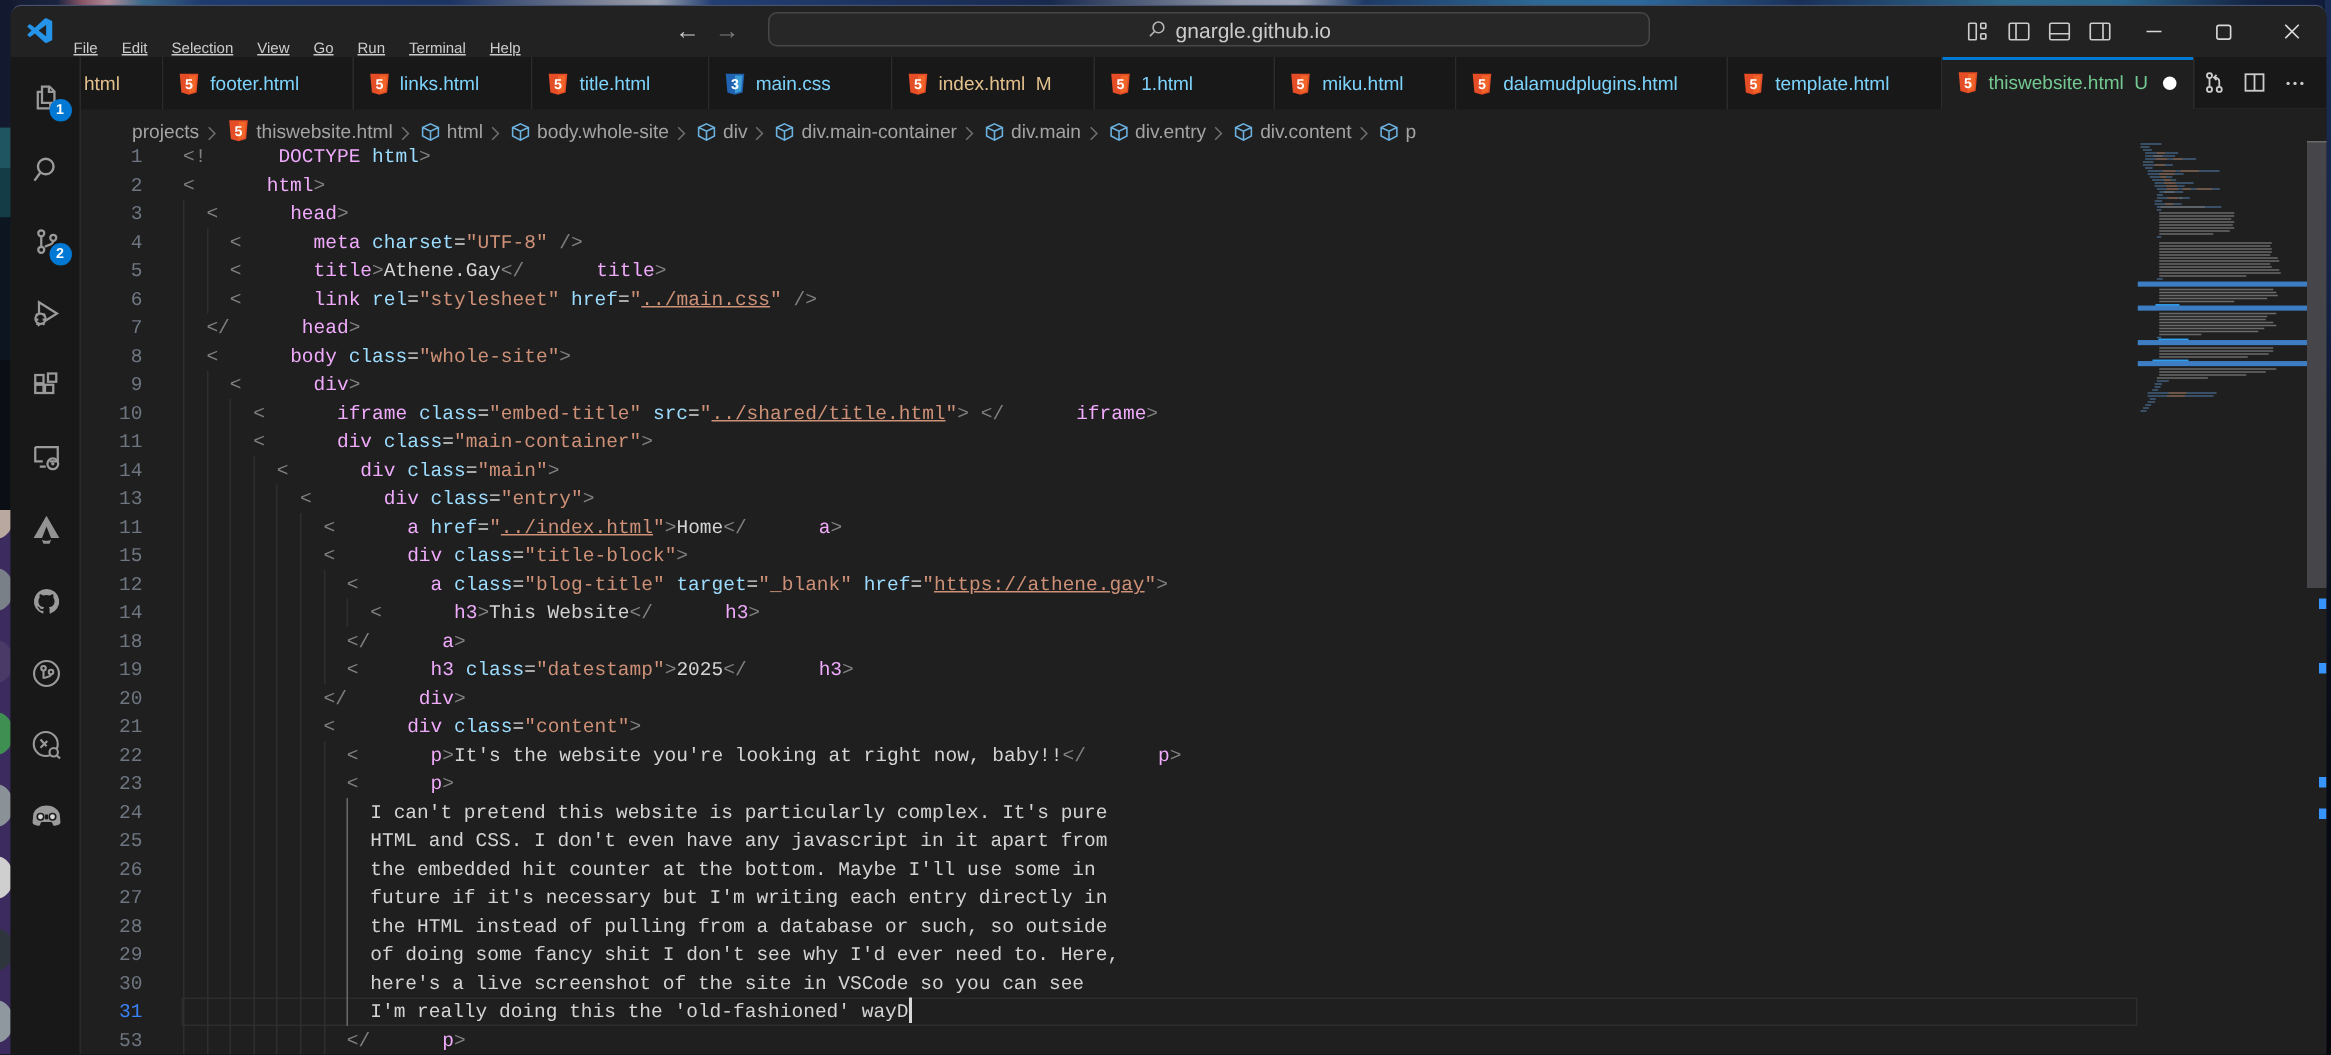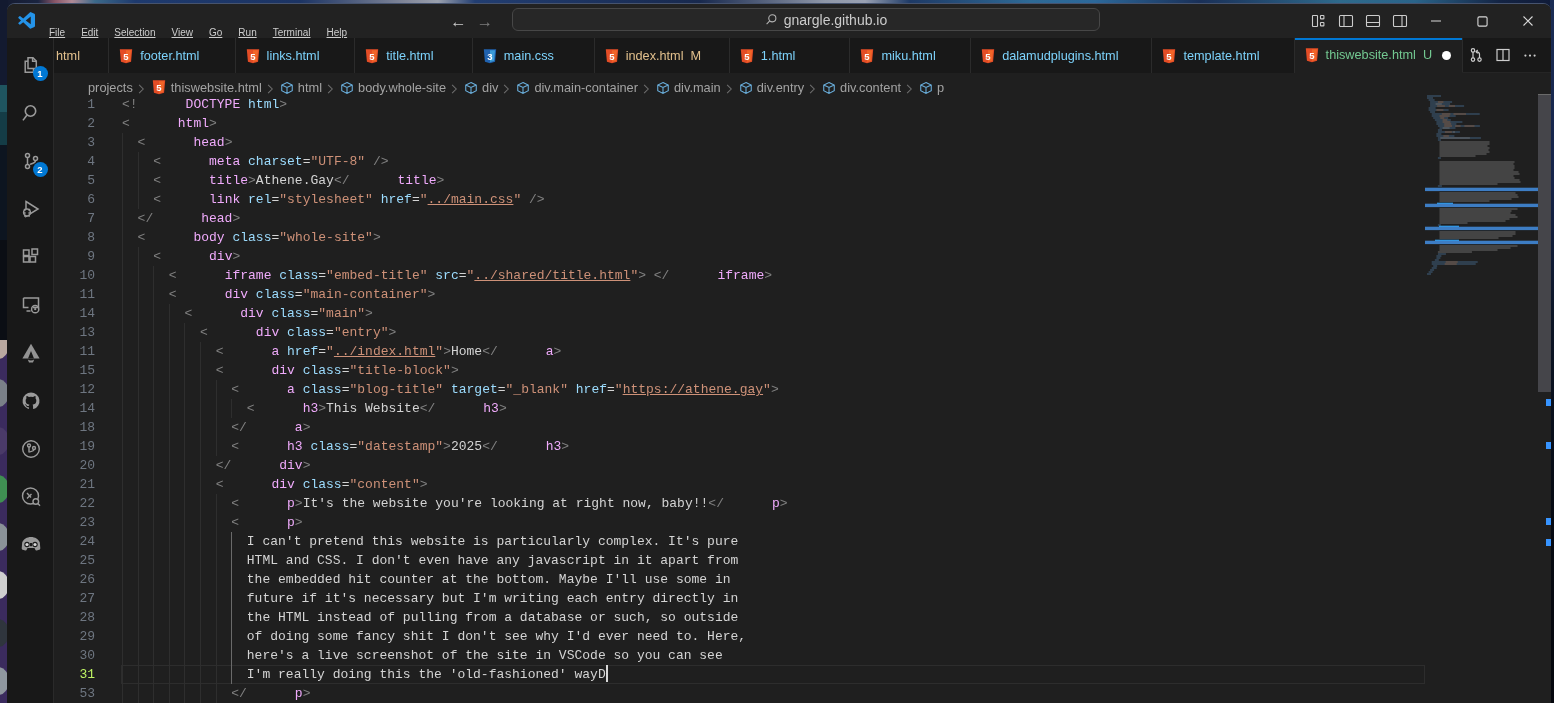--- a/index.html
+++ b/index.html
@@ -47,21 +47,21 @@
 
 .crumbs { position:absolute; left:65px; right:0; top:69px; height:22px; background:#1f1f1f;
   display:flex; align-items:flex-end; padding-left:16px; }
 .bc { color:#a3a3a3; font-size:12.8px; white-space:pre; }
 .crumbs svg { margin:0 2px; }
 .bi { display:flex; margin-right:2px; }
 
 .editor { position:absolute; left:47px; right:0; top:91px; bottom:0; background:#1f1f1f; }
 .gutter { position:absolute; left:0; top:0; width:41px; }
 .ln { height:19px; line-height:19px; text-align:right; color:#6e7681; font-family:"Liberation Mono",monospace; font-size:13px; }
-.ln.lncur { color:#bef264; }
+.ln.lncur { color:#3b82f6; }
 .codewrap { position:absolute; left:68px; top:0; right:126px; }
 pre.code { font-family:"Liberation Mono",monospace; font-size:13px; line-height:19px; color:#d4d4d4; }
 .cl { height:19px; white-space:pre; }
 .b { color:#808080; } .t { color:#f0abfc;padding-left:48px; } .a { color:#9cdcfe; }
 .s { color:#ce9178; } .u { color:#ce9178; text-decoration:underline;margin-top:28px; } .e { color:#d4d4d4; }
 .curline { position:absolute; left:67px; top:570px; width:1304px; height:19px; border:1px solid #2d2d2d; }
 .cur { display:inline-block; width:2px; height:17px; background:#d7d7d7; vertical-align:-4px; }
 .minimap { position:absolute; left:1371px; top:0; width:113px; height:608px; }
 .sbar { position:absolute; left:1484px; top:-1px; width:14px; height:298px; background:#45454a; border-top:1px solid #6a6a6a; }
 </style>

